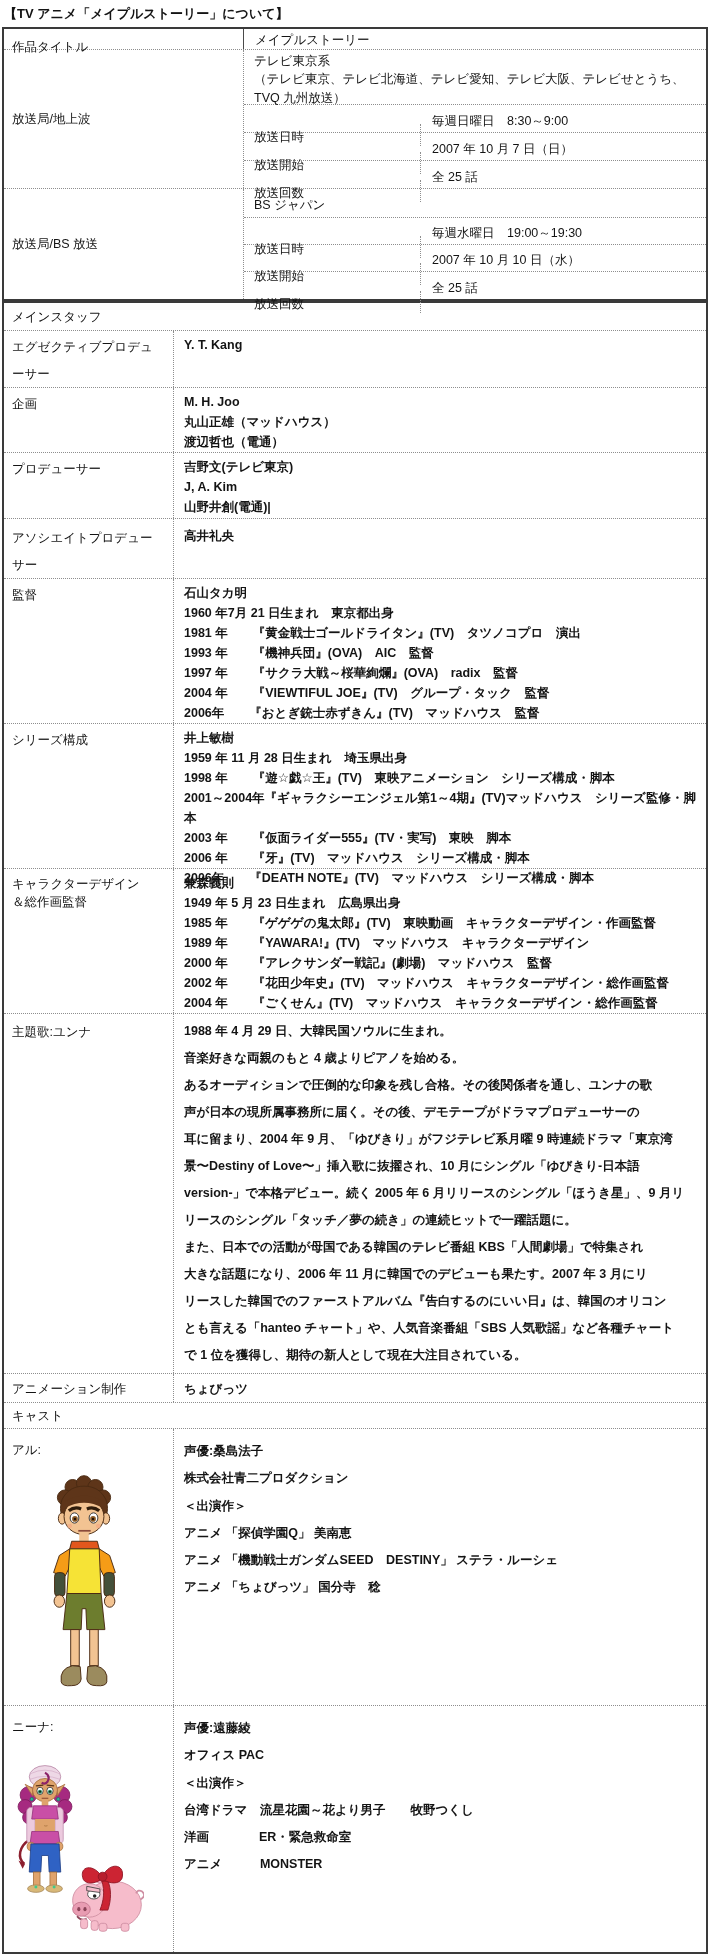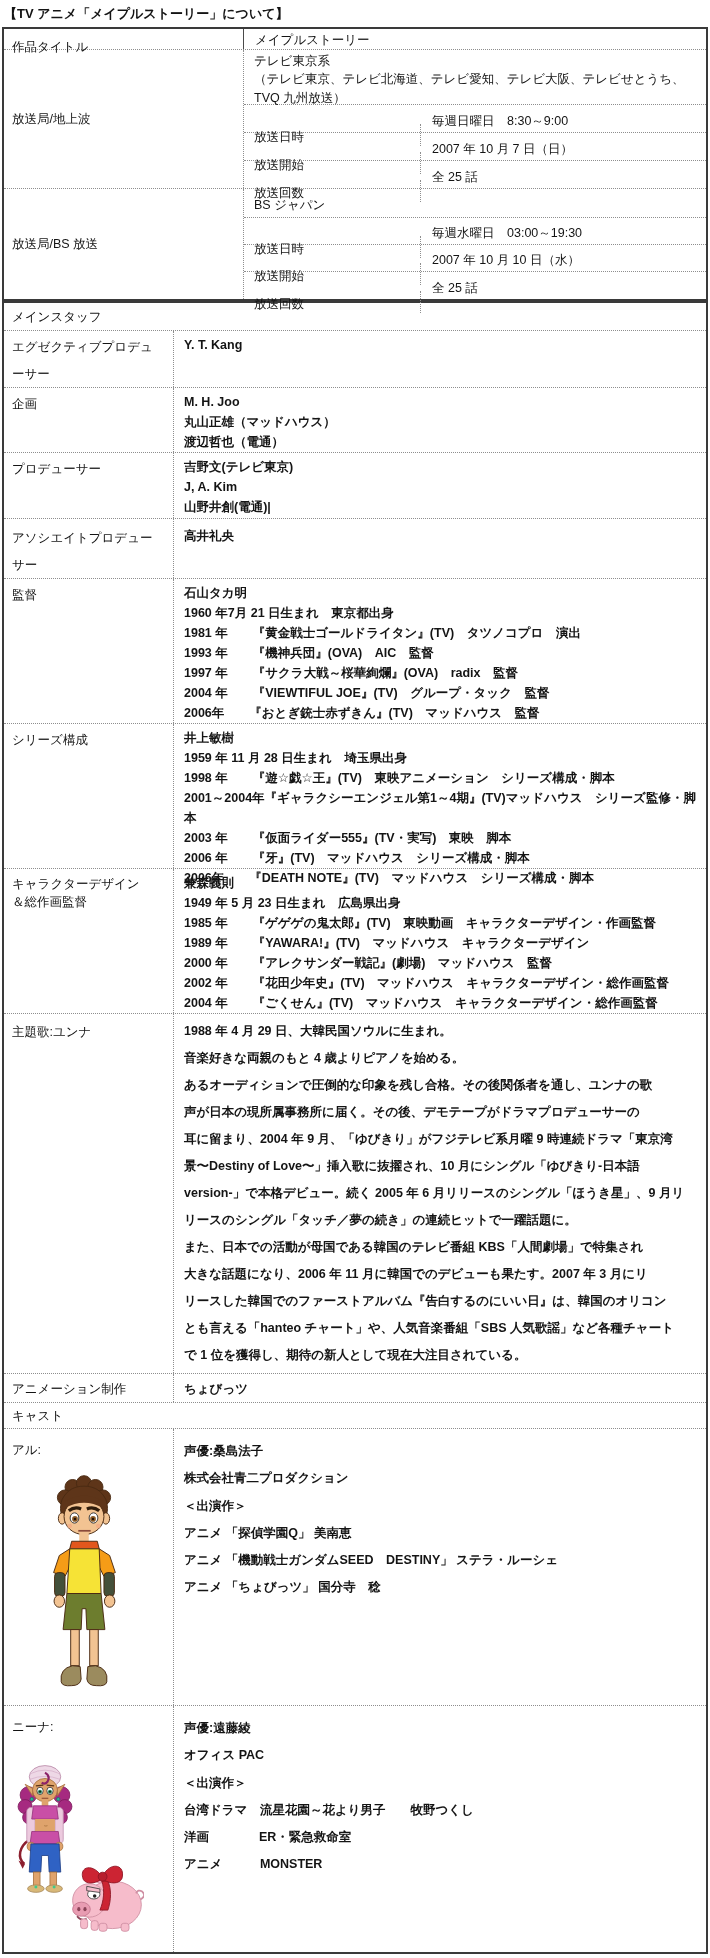--- a/index.html
+++ b/index.html
@@ -83,21 +83,21 @@
     </div>
 
     <div class="row" style="height:110px">
       <div class="cell c1 seclab">放送局/BS 放送</div>
       <div class="sub">
         <div class="subrow" style="height:29px">
           <div class="net">BS ジャパン</div>
         </div>
         <div class="subrow" style="height:27px">
           <div class="cell c2">放送日時</div>
-          <div class="cell c3">毎週水曜日　03:00～19:30</div>
+          <div class="cell c3">毎週水曜日　19:00～19:30</div>
         </div>
         <div class="subrow" style="height:27px">
           <div class="cell c2">放送開始</div>
           <div class="cell c3">2007 年 10 月 10 日（水）</div>
         </div>
         <div class="subrow" style="height:27px">
           <div class="cell c2">放送回数</div>
           <div class="cell c3">全 25 話</div>
         </div>
       </div>

